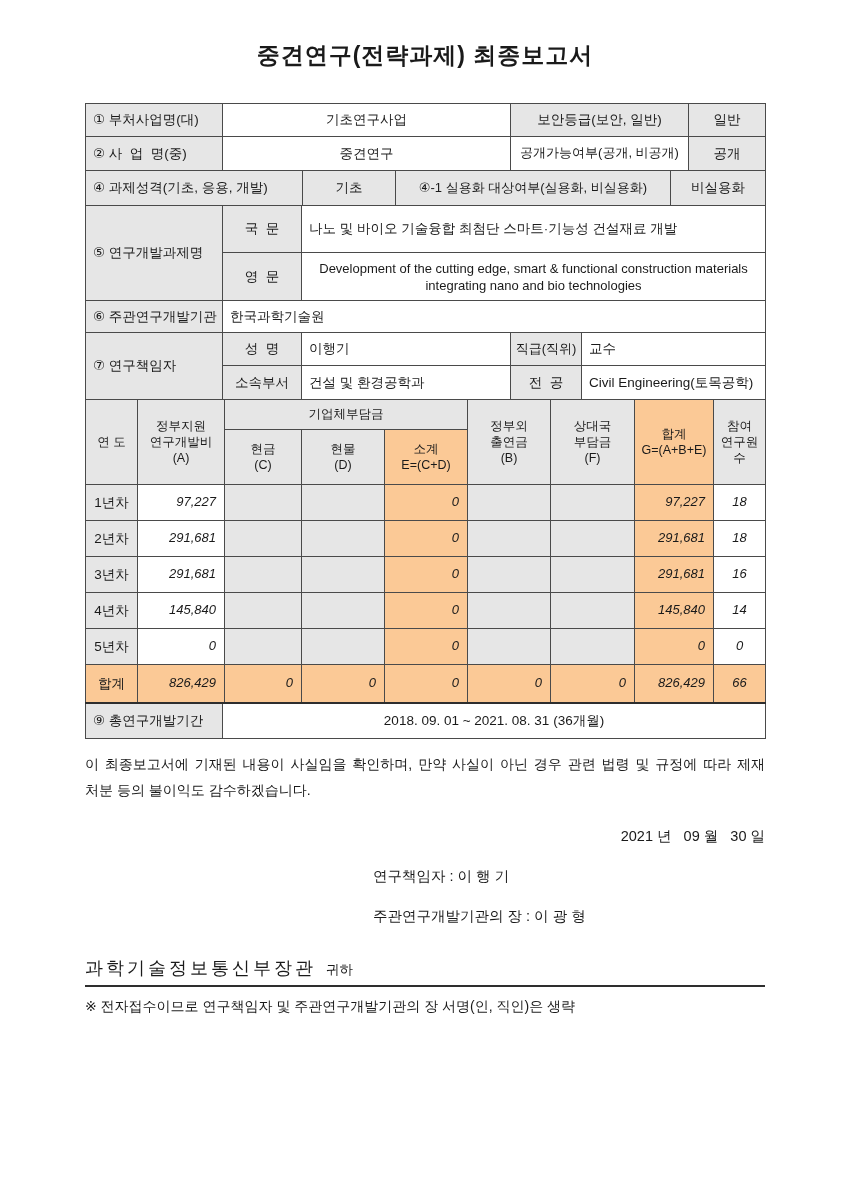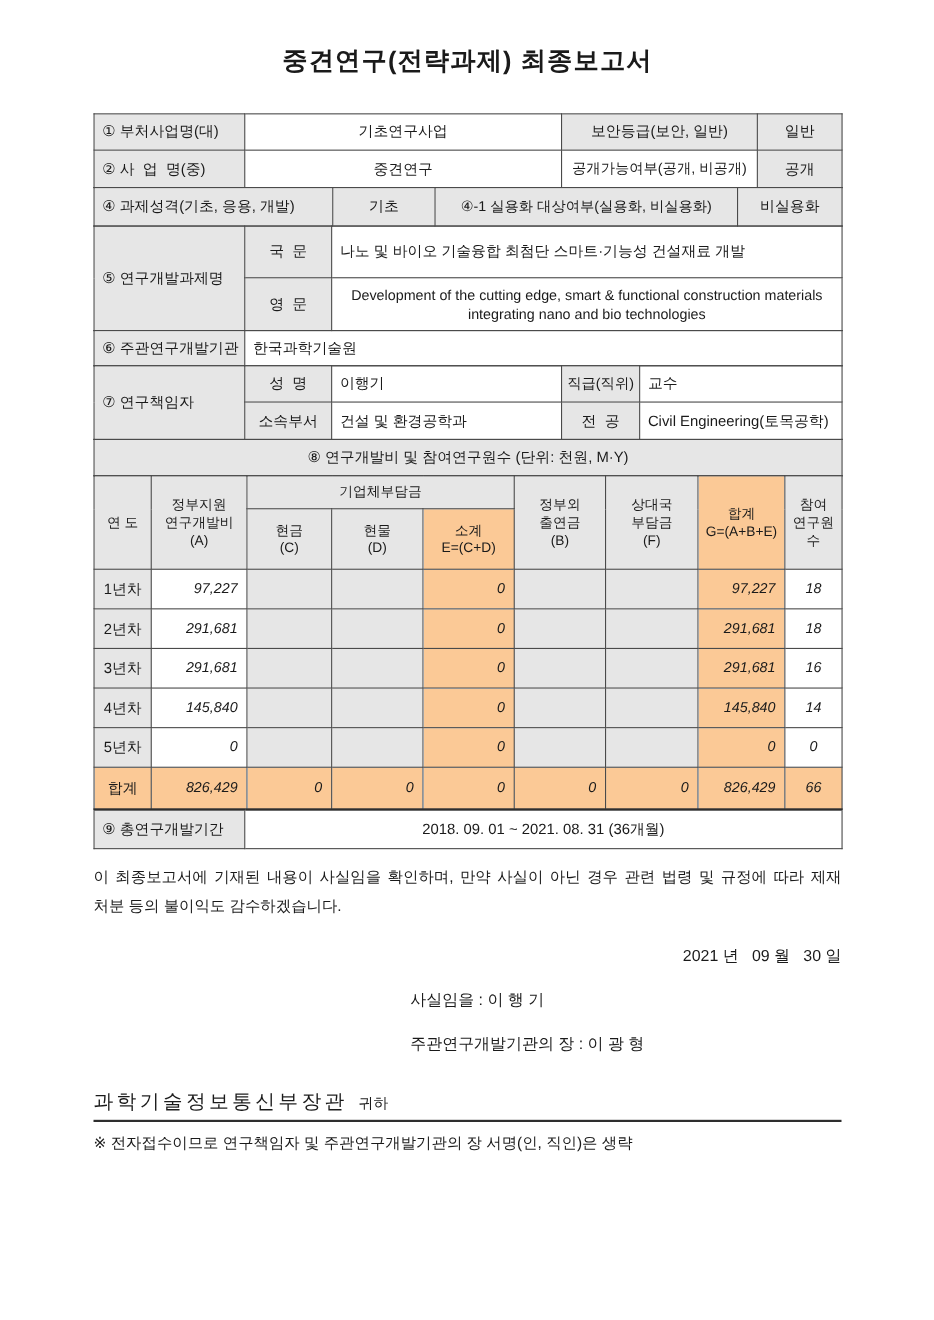--- a/index.html
+++ b/index.html
@@ -145,30 +145,20 @@
       </tr>
       <tr style="height:34px">
         <td class="g c">소속부서</td>
         <td class="l">건설 및 환경공학과</td>
         <td class="g c">전  공</td>
         <td class="l">Civil Engineering(토목공학)</td>
       </tr>
     </tbody>
       </table>
 
-    <table class="tbl">
-      <colgroup>
-          <col style="width:680px">
-        </colgroup>
-      <tbody>
-          <tr style="height:33px">
-        <td class="g c">⑧ 연구개발비 및 참여연구원수 (단위: 천원, M·Y)</td>
-      </tr>
-    </tbody>
-      </table>
 
     <table class="tbl">
       <colgroup>
         <col style="width:52px">
           <col style="width:87px">
           <col style="width:77px">
           <col style="width:83px">
           <col style="width:83px">
         <col style="width:83px">
           <col style="width:84px">
@@ -280,20 +270,20 @@
           <tr style="height:35px">
         <td class="g l">⑨ 총연구개발기간</td>
         <td class="c">2018. 09. 01 ~ 2021. 08. 31 (36개월)</td>
       </tr>
     </tbody>
       </table>
   </div>
 
   <p class="decl">이 최종보고서에 기재된 내용이 사실임을 확인하며, 만약 사실이 아닌 경우 관련 법령 및 규정에 따라 제재 처분 등의 불이익도 감수하겠습니다.</p>
   <div class="date-line">2021 년   09 월   30 일</div>
-  <div class="sig">사실임을 : 이 행 기</div>
+  <div class="sig">연구책임자 : 이 행 기</div>
   <div class="sig">주관연구개발기관의 장 : 이 광 형</div>
   <div class="minister-row">
     <span class="minister">과학기술정보통신부장관</span>
     <span class="gwiha">귀하</span>
   </div>
   <div class="note">※ 전자접수이므로 연구책임자 및 주관연구개발기관의 장 서명(인, 직인)은 생략</div>
 </div>
 
 </body></html>

